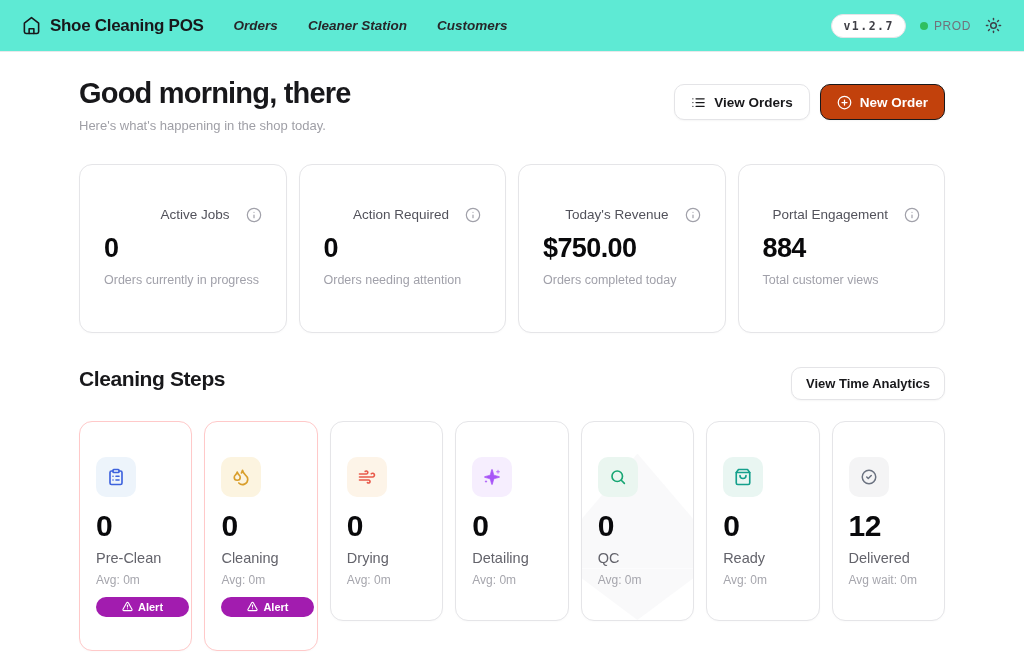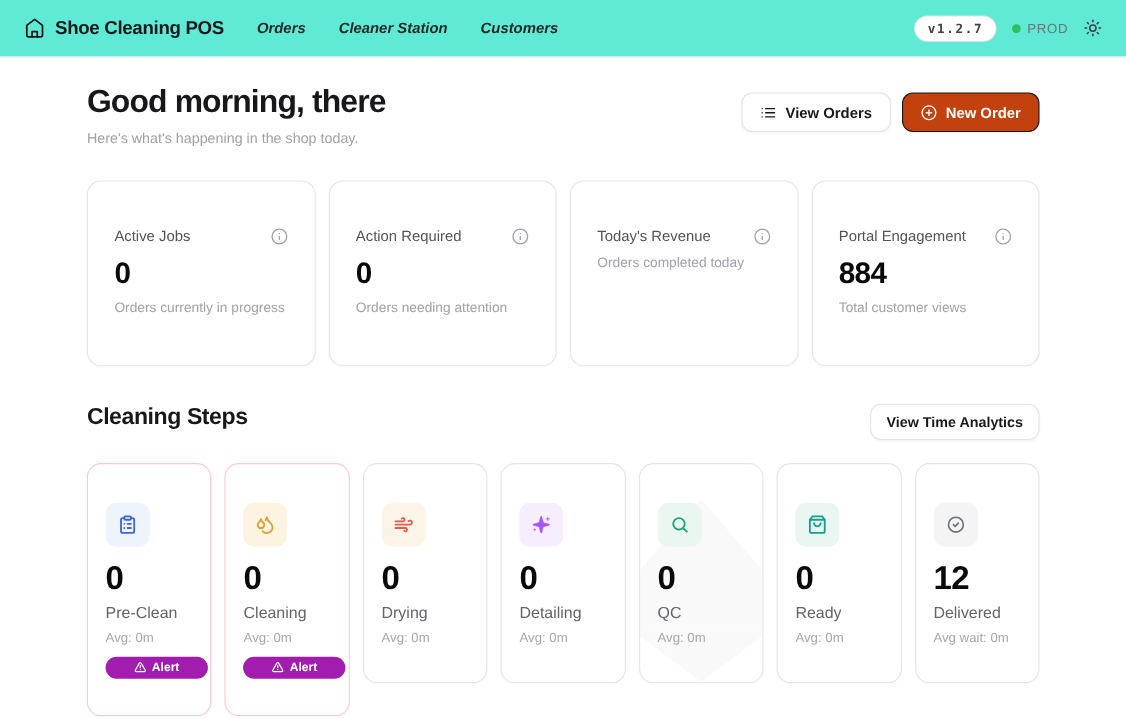--- a/index.html
+++ b/index.html
@@ -46,21 +46,21 @@
     box-shadow:0 1px 2px rgba(0,0,0,0.04); font-family:inherit;
   }
   .btn-dark { background:#c2410c; border-color:#18181b; color:#fff; }
 
   
   .stats-grid { display:grid; grid-template-columns:repeat(4,1fr); gap:12px; margin-top:31px; }
   .stat-card {
     border:1px solid #e5e5e8; border-radius:13px; background:#fff;
     padding:42px 24px 0; height:169px; box-shadow:0 1px 2px rgba(0,0,0,0.02);
   }
-  .stat-head { display:flex; align-items:center; justify-content:space-between;gap:16px; }
+  .stat-head { display:flex; align-items:center; justify-content:flex-end;gap:16px; }
   .stat-label { font-size:13.5px; color:#52525b; font-weight:500; }
   .info-btn { color:#a1a1aa; cursor:pointer; display:flex; }
   .stat-value { margin-top:10px; font-size:27px; font-weight:800; letter-spacing:-0.6px; color:#09090b; }
   .stat-desc { margin-top:9px; font-size:12.5px; color:#a1a1aa; }
 
   
   .section-row { display:flex; align-items:flex-start; justify-content:space-between; margin-top:34px; }
   .section-title { font-size:21px; font-weight:800; letter-spacing:-0.4px; }
   .section-sub { margin-top:7px; font-size:13px; color:#9f9fa6; }
   .btn-sm { height:33px; padding:0 14px; font-size:13px;align-items:center; }
@@ -213,20 +213,21 @@
       <div class="stat-head">
         <span class="stat-label">Today's Revenue</span>
         <span class="info-btn">
           <svg width="16" height="16" viewBox="0 0 24 24" fill="none" stroke="currentColor" stroke-width="1.8" stroke-linecap="round">
               <circle cx="12" cy="12" r="10"></circle>
               <path d="M12 16v-4"></path>
               <path d="M12 8h.01"></path>
             </svg>
         </span>
       </div>
+      <div class="stat-value">$750.00</div>
       <div class="stat-desc">Orders completed today</div>
     </div>
 
     <div class="stat-card">
       <div class="stat-head">
         <span class="stat-label">Portal Engagement</span>
         <span class="info-btn">
           <svg width="16" height="16" viewBox="0 0 24 24" fill="none" stroke="currentColor" stroke-width="1.8" stroke-linecap="round">
               <circle cx="12" cy="12" r="10"></circle>
               <path d="M12 16v-4"></path>

